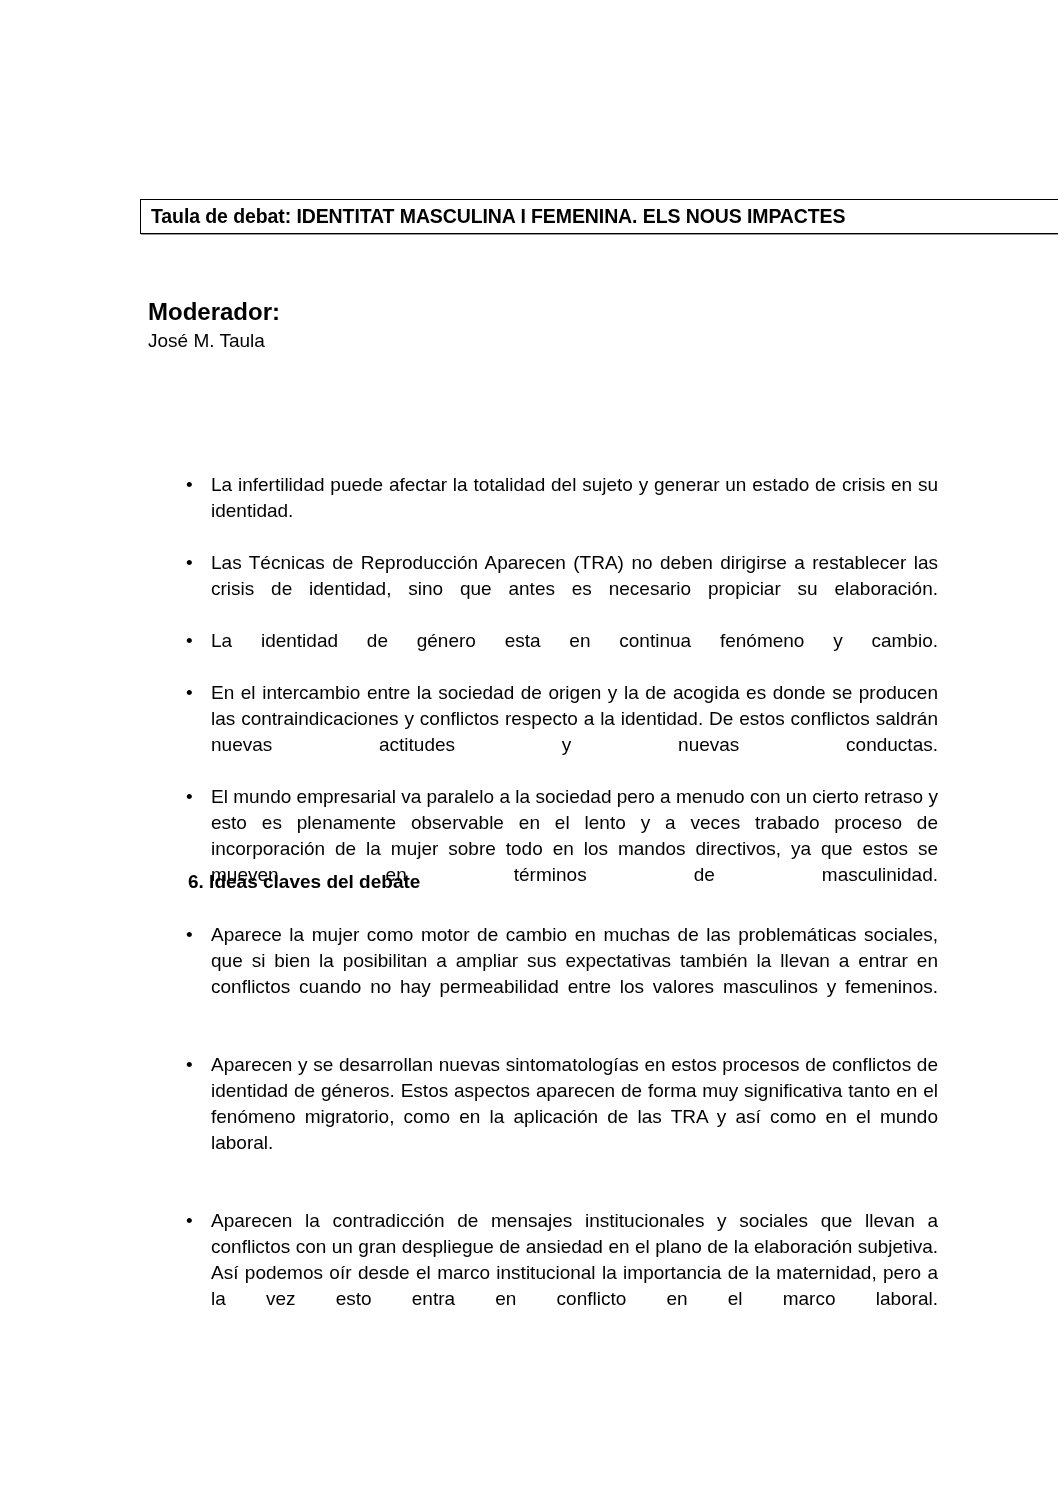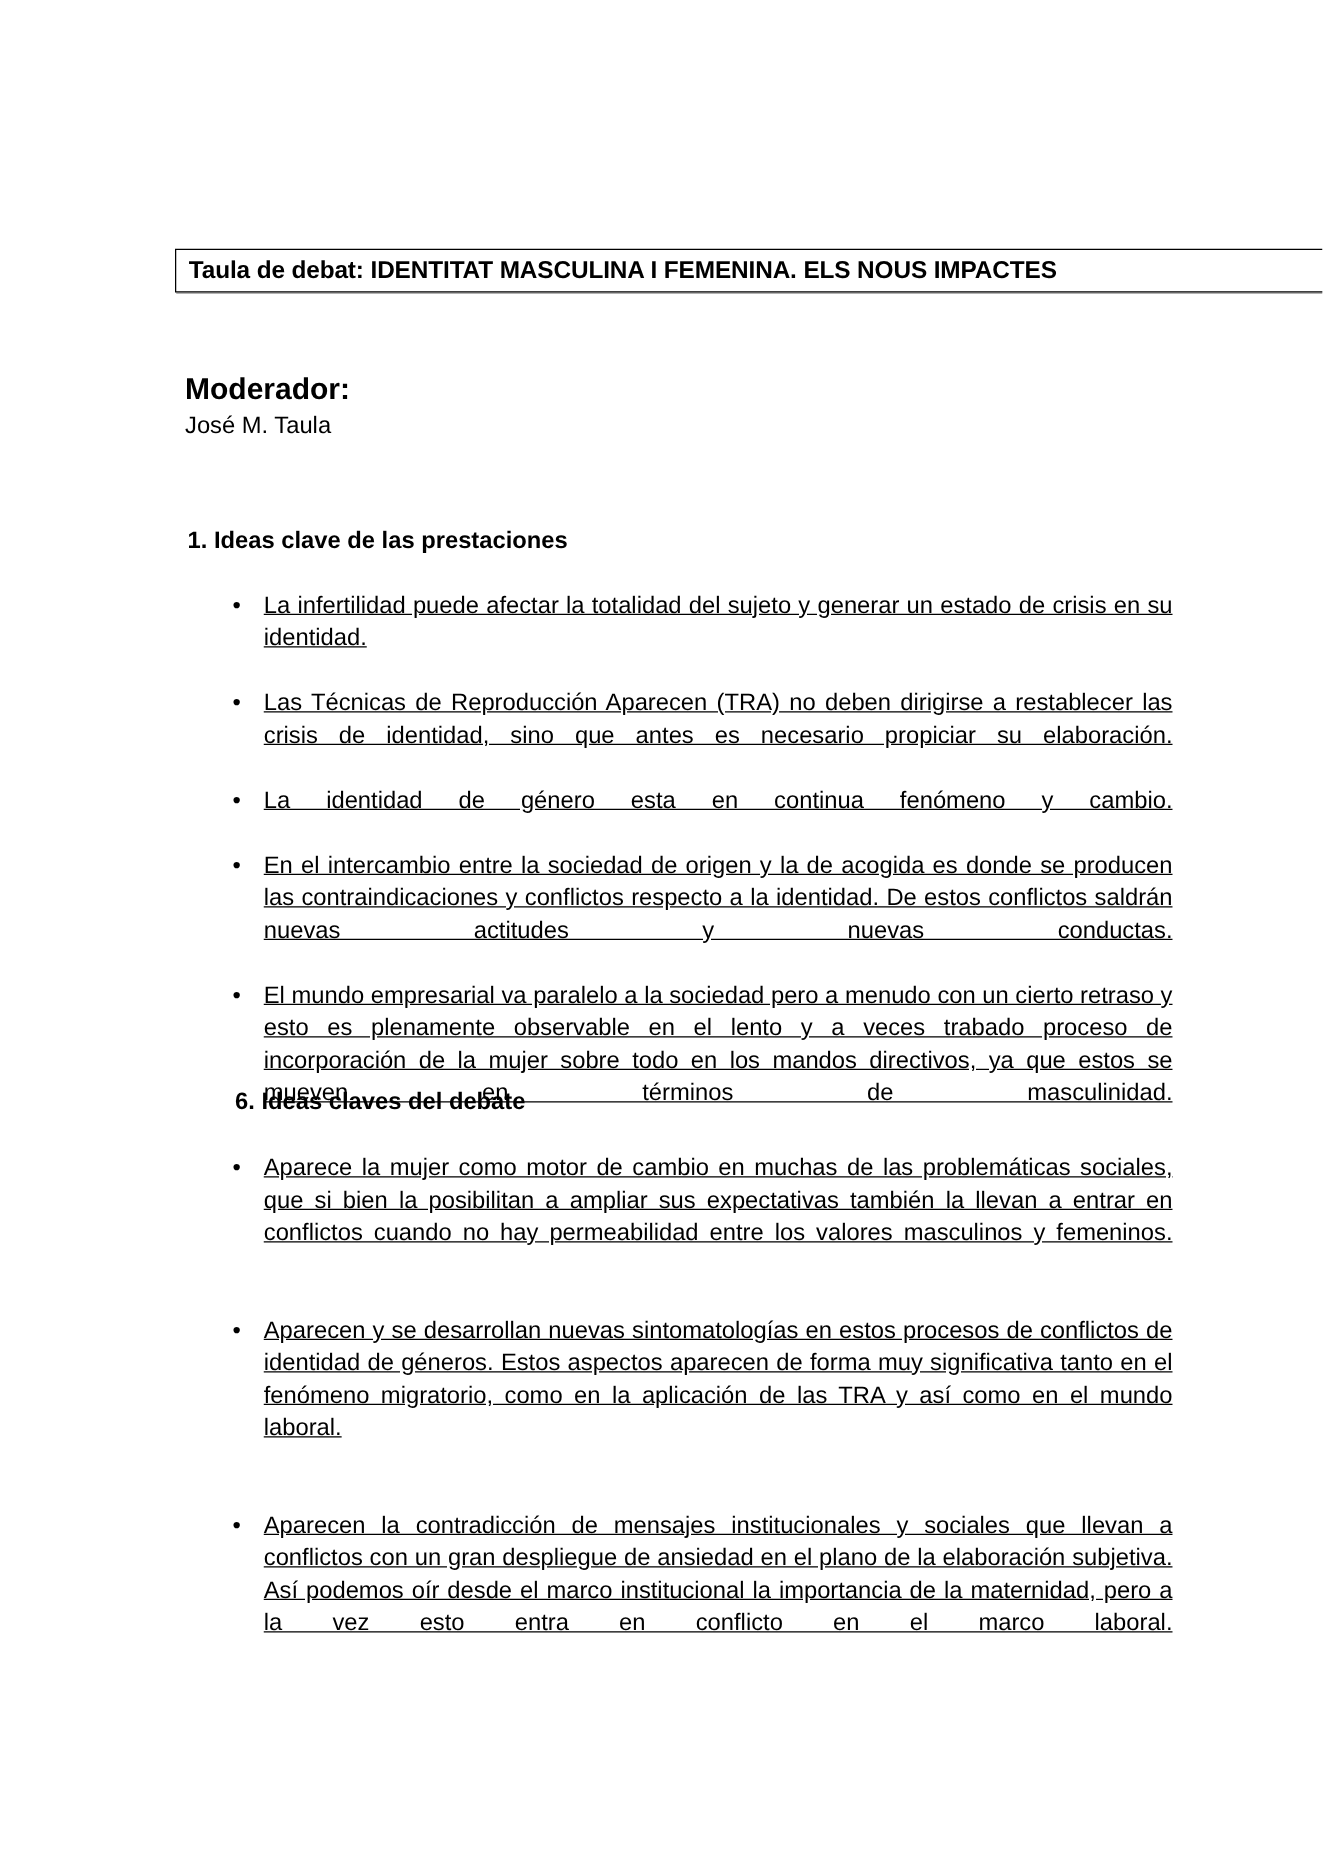--- a/index.html
+++ b/index.html
@@ -95,21 +95,20 @@
     position: absolute;
     left: 10px;
     top: 0;
     width: 12px;
     font-size: 19px;
     line-height: 26px;
     text-align: left;
   }
   .bullet-text {
     display: block;
-    text-decoration: underline;
   }
   
   .bullet-text::after {
     content: "";
     display: inline-block;
     width: 100%;
   }
 </style>
 </head>
 <body>
@@ -118,21 +117,20 @@
 
   <div class="title-box">
     <div class="title-text">Taula de debat: IDENTITAT MASCULINA I FEMENINA. ELS NOUS IMPACTES</div>
   </div>
 
   <div class="moderator-block">
     <div class="moderator-label">Moderador:</div>
     <div class="moderator-name">José M. Taula</div>
   </div>
 
-  <div class="section-heading h1">1. Ideas clave de las prestaciones</div>
 
   <ul class="bullet-list list-1">
     <li class="bullet-item">
       <span class="bullet-marker">•</span>
       <span class="bullet-text">La infertilidad puede afectar la totalidad del sujeto y generar un estado de crisis en su identidad.</span>
     </li>
     <li class="bullet-item">
       <span class="bullet-marker">•</span>
       <span class="bullet-text">Las Técnicas de Reproducción Aparecen (TRA) no deben dirigirse a restablecer las crisis de identidad, sino que antes es necesario propiciar su elaboración.</span>
     </li>

